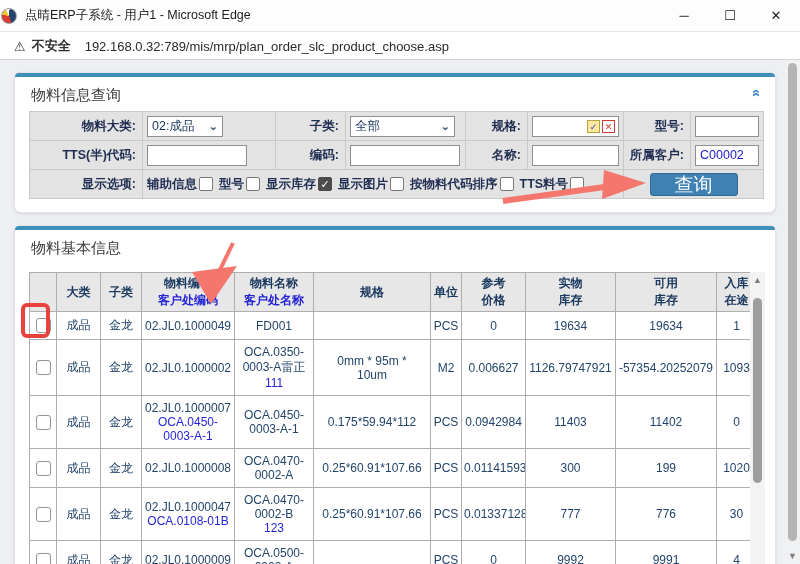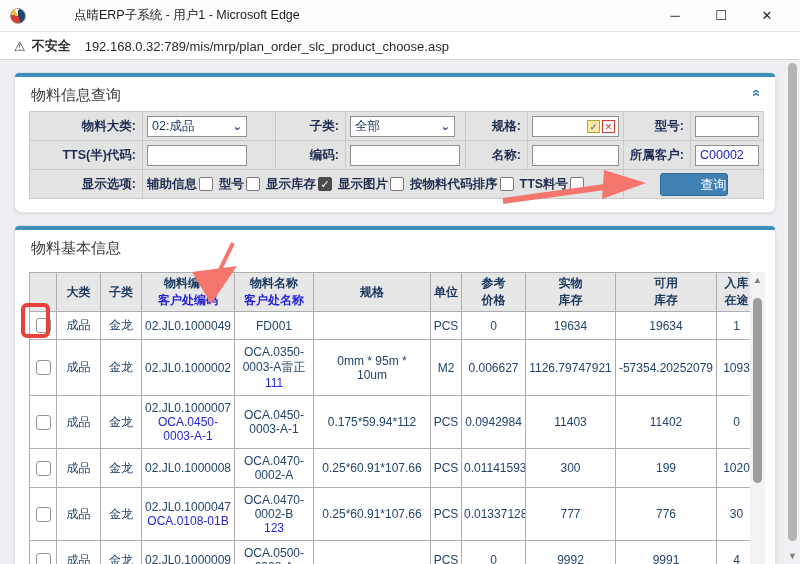--- a/index.html
+++ b/index.html
@@ -1,20 +1,20 @@
 <!DOCTYPE html>
 <html><head>
 <meta charset="utf-8">
 <style>
   * { margin:0; padding:0; box-sizing:border-box; }
   html,body { width:800px; height:564px; overflow:hidden; font-family:"Liberation Sans","DejaVu Sans",sans-serif; background:#fff; }
   .stage { position:relative; width:800px; height:564px; overflow:hidden; }
 
   
-  .titlebar { position:absolute; left:0; top:0; width:800px; height:32px; background:#fdfdfd; border-bottom:1px solid #e6e6e6; display:flex; align-items:center; padding:0 10px;gap:40px; }
+  .titlebar { position:absolute; left:0; top:0; width:800px; height:32px; background:#fdfdfd; border-bottom:1px solid #e6e6e6; display:flex; align-items:center; padding:0 1px; }
   .favicon { width:16px; height:16px; border-radius:50%; background:conic-gradient(from 160deg,#d93a32 0 120deg,#f3c237 120deg 175deg,#ffffff 175deg 205deg,#23456e 205deg 360deg); border:1px solid #9a9a9a; margin-right:8px; flex:0 0 auto; }
   .win-title { font-size:12.5px; color:#1b1b1b; flex:1 1 auto; white-space:nowrap; overflow:hidden; }
   .win-ctrls { display:flex; align-items:center; gap:0; }
   .win-btn { width:46px; height:30px; display:flex; align-items:center; justify-content:center; font-size:13px; color:#222; cursor:default; }
 
   
   .addrbar { position:absolute; left:0; top:33px; width:800px; height:27px; background:#ffffff; border-bottom:1px solid #d5d5d5; display:flex; align-items:center; padding:0 14px; }
   .warn-icon { font-size:13px; color:#2d2d2d; margin-right:6px; }
   .warn-text { font-size:13px; color:#2d2d2d; font-weight:bold; margin-right:14px; }
   .addr-url { font-size:13px; color:#2a2a2a; }
@@ -37,21 +37,21 @@
   .selct { background:#fff; border:1px solid #8f8f8f; height:21px; font-size:12.5px; color:#15335c; display:flex; align-items:center; justify-content:space-between; padding:0 4px; }
   .selct .chev { color:#1f3a63; font-size:11px; font-weight:bold; }
   .spec-wrap { display:flex; align-items:center; justify-content:flex-end; gap:2px; background:#fff; border:1px solid #8f8f8f; height:21px; padding:0 3px; }
   .mini-ic { width:13px; height:13px; font-size:9px; line-height:12px; text-align:center; flex:0 0 auto; }
   .ic-check { background:#ffe9a0; border:1px solid #b7a23f; color:#2538c8; }
   .ic-clear { background:#fff; border:1px solid #d23a30; color:#d23a30; font-weight:bold; }
   .opts-cell { white-space:nowrap; }
   .opt { display:inline-flex; align-items:center; margin-right:6px; font-size:12.5px; color:#1f2d50; font-weight:bold; }
   .cb { width:14px; height:14px; border:1px solid #7a7a7a; background:#fff; border-radius:2px; margin-left:2px; display:inline-flex; align-items:center; justify-content:center; font-size:11px; color:#fff; }
   .cb.checked { background:#4c4c4c; border-color:#4c4c4c; }
-  .btn-query { display:block; margin:0 auto; width:68px; height:23px; background:#3e81b2; border:1px solid #2d6a97; border-radius:3px; color:#fff; font-size:13px; text-align:right; line-height:21px; cursor:pointer; }
+  .btn-query { display:block; margin:0 auto; width:88px; height:23px; background:#3e81b2; border:1px solid #2d6a97; border-radius:3px; color:#fff; font-size:19px; text-align:center; line-height:21px; cursor:pointer; }
 
   
   .t-area { position:relative; margin:8px 14px 0 14px; }
   .info-table { border-collapse:collapse; table-layout:fixed; width:719px; }
   .info-table th, .info-table td { border:1px solid #aeaeae; text-align:center; vertical-align:middle; overflow:hidden; }
   .info-table th { background:#e7e7e7; color:#1c3a60; font-size:12px; font-weight:bold; padding:2px 1px; height:34px; }
   .info-table td { background:#fff; color:#24456b; font-size:12px; padding:5px 2px; }
   .blue { color:#2525d8; }
   .code-line { white-space:nowrap; }
   .spec-cell { white-space:pre-line; }
@@ -108,21 +108,21 @@
             <col style="width:120px">
             <col style="width:62px">
             <col style="width:96px">
             <col style="width:67px">
             <col style="width:73px">
           </colgroup>
         <tbody>
             <tr>
           <td class="lbl">物料大类:</td>
           <td>
-                <div class="selct" style="width:100px">
+                <div class="selct" style="width:76px">
                   <span>02:成品</span>
                   <span class="chev">⌄</span>
                 </div>
               </td>
           <td class="lbl">子类:</td>
           <td>
                 <div class="selct" style="width:105px">
                   <span>全部</span>
                   <span class="chev">⌄</span>
                 </div>

